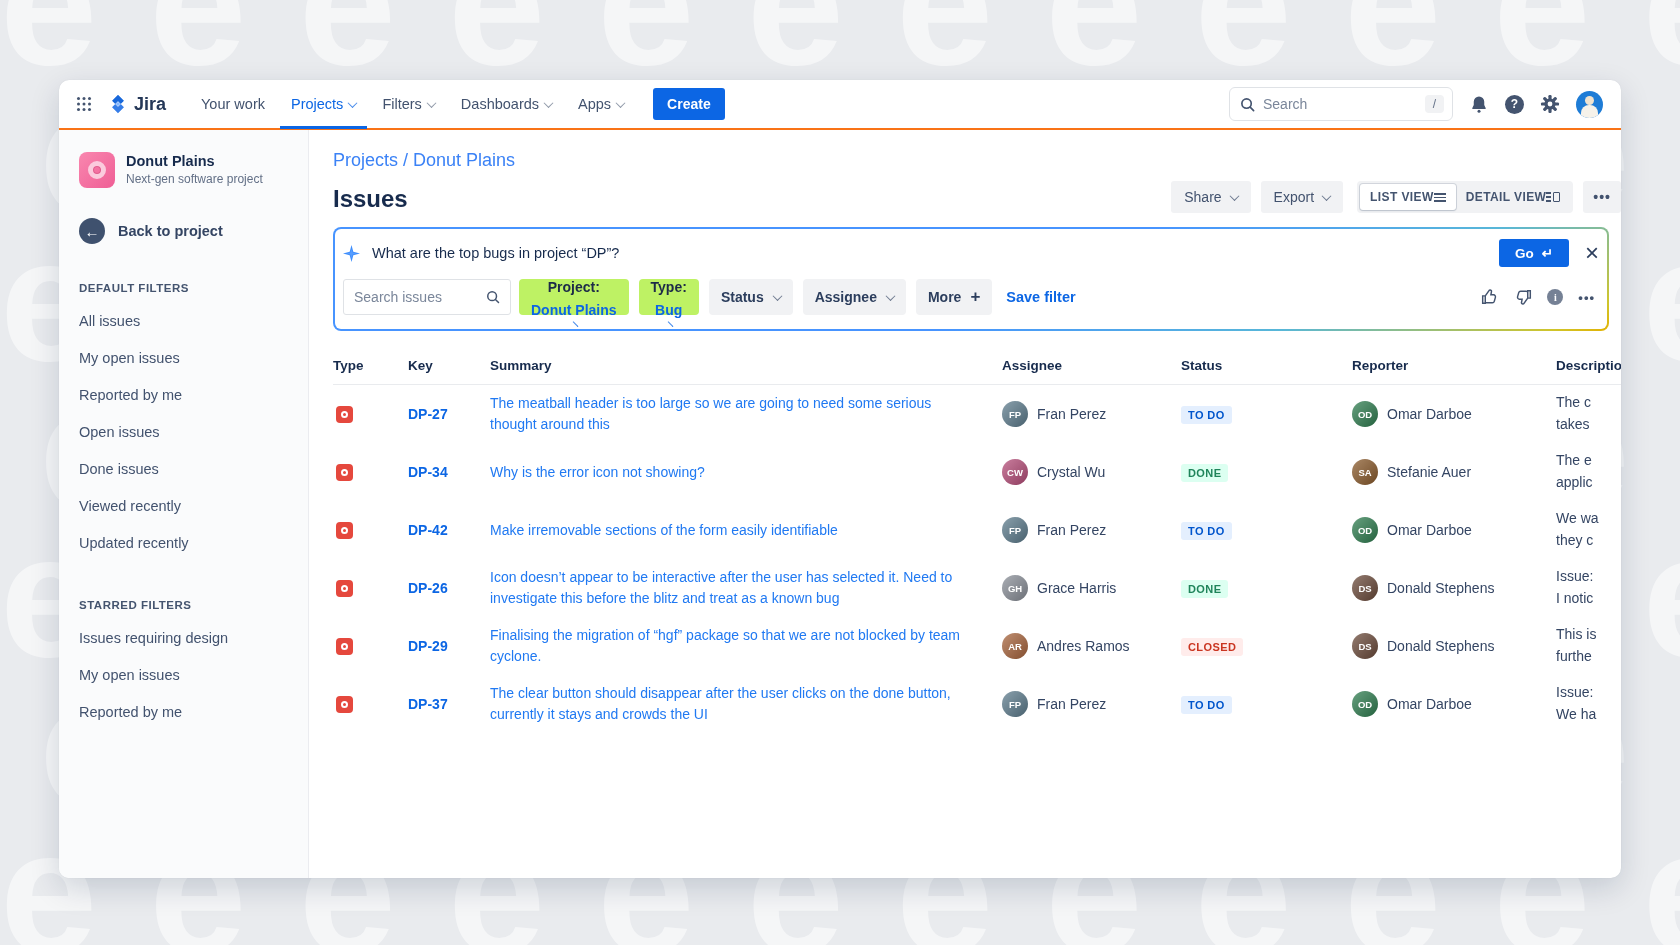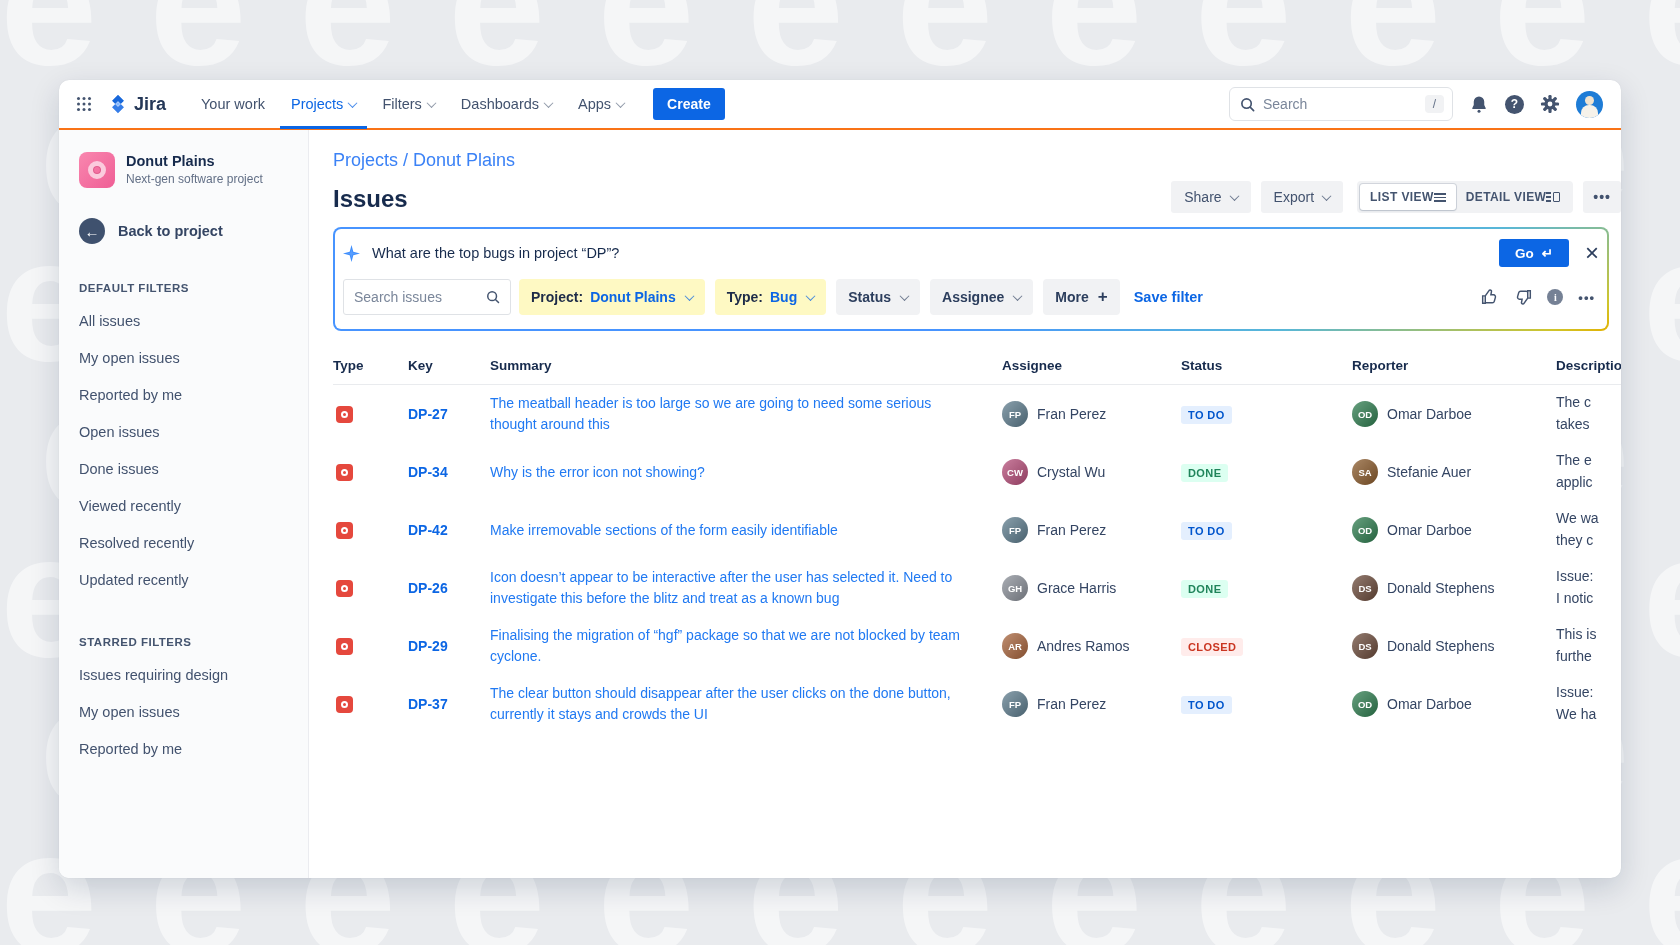--- a/index.html
+++ b/index.html
@@ -99,21 +99,21 @@
   .close-x { font-size:24px; color:#2C3E5D; line-height:1; cursor:pointer; background:none; border:none; }
   .filter-row { display:flex; align-items:center; gap:8px; margin-top:12px; }
   .issue-search { width:168px; height:36px; border:1.5px solid #dfe2e6; border-radius:3px; background:#fff;
                   display:flex; align-items:center; padding:0 10px; gap:6px; }
   .issue-search input { border:none; outline:none; flex:1; min-width:0; font-size:14px; color:#172B4D;
                         font-family:"Liberation Sans", sans-serif; }
   .issue-search input::placeholder { color:#7A869A; }
   .chip { height:36px; border-radius:4px; padding:0 12px; display:flex; align-items:center; gap:7px;
           font-size:14px; cursor:pointer; }
   .chip .chev { margin-left:3px; }
-  .chip-blue { background:#fef9c3; }
+  .chip-blue { background:#bef264;flex-direction:column; }
   .chip-blue .chip-label { color:#1D2B48; font-weight:700; }
   .chip-blue .chip-value { color:#0C66E4; font-weight:600; }
   .chip-blue .chev { color:#0C66E4; }
   .chip-gray { background:#F1F2F4; }
   .chip-gray .chip-label { color:#2C3E5D; font-weight:600; }
   .chip-gray .chev { color:#44546F; }
   .chip-plus { font-size:17px; font-weight:600; color:#2C3E5D; margin-left:2px; }
   .save-filter { color:#0C66E4; font-size:14.5px; font-weight:600; margin-left:6px; cursor:pointer; background:none; border:none;
                  font-family:"Liberation Sans", sans-serif; }
   .filter-icons { margin-left:auto; display:flex; align-items:center; gap:15px; padding-right:4px; }
@@ -257,21 +257,20 @@
         <div class="side-item">My open issues</div>
 
         <div class="side-item">Reported by me</div>
 
         <div class="side-item">Open issues</div>
 
         <div class="side-item">Done issues</div>
 
         <div class="side-item">Viewed recently</div>
 
-        <div class="side-item">Resolved recently</div>
 
         <div class="side-item">Updated recently</div>
       </div>
         </div>
 
         <div>
           <div class="side-section-title">STARRED FILTERS</div>
           <div class="side-items">
         <div class="side-item">Issues requiring design</div>
 

